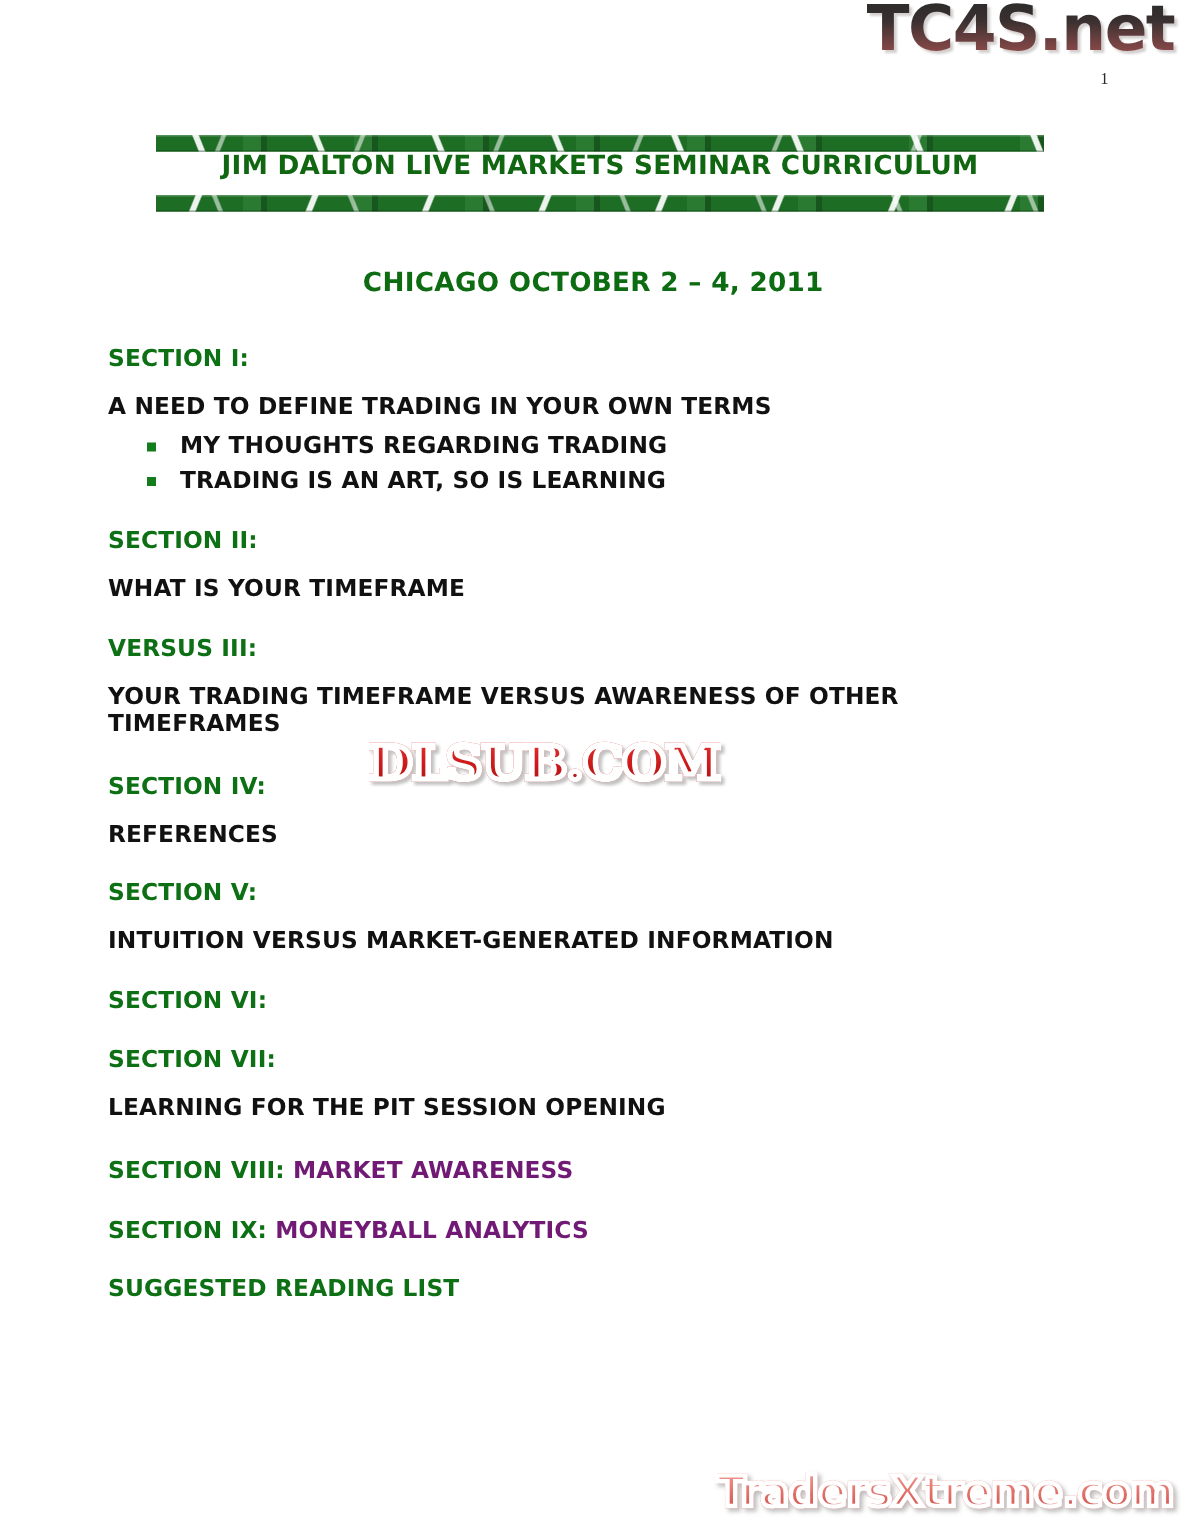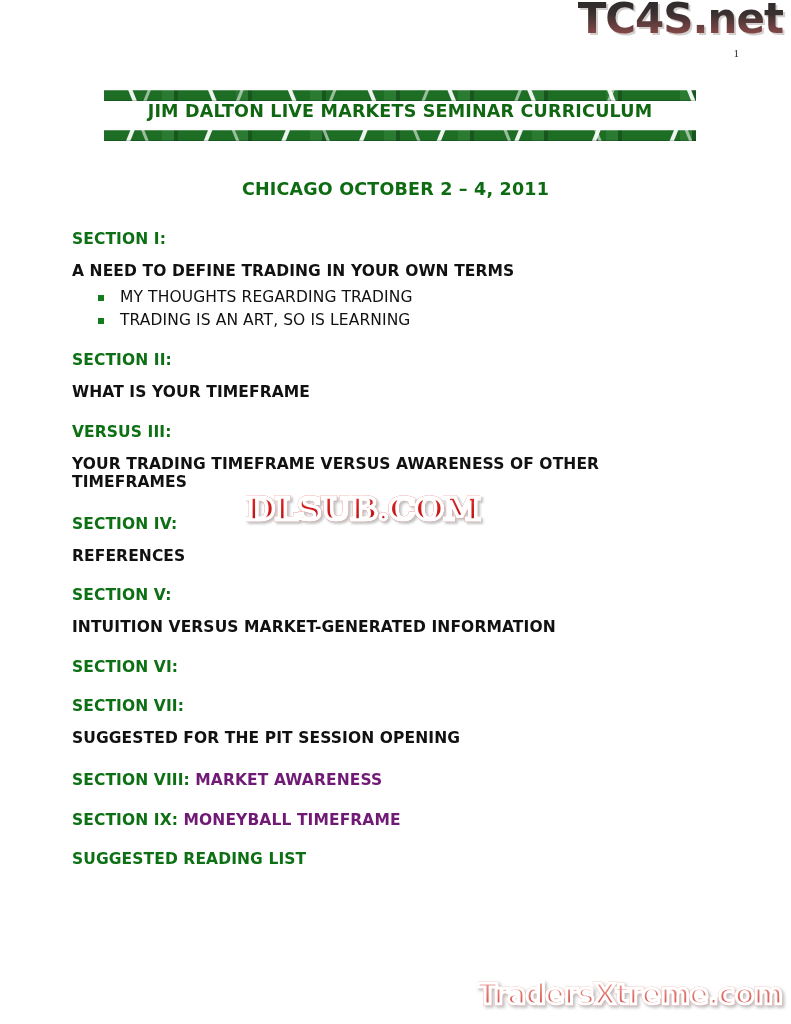--- a/index.html
+++ b/index.html
@@ -170,21 +170,21 @@
     margin-bottom: 21px;
   }
 
   ul.bullets {
     list-style: none;
     margin: 6px 0 0 0;
     padding: 0 0 0 26px;
   }
   ul.bullets li {
     font-size: 15.5px;
-    font-weight: normal;
+    font-weight: bold;
     color: #111111;
     line-height: 1.45;
     position: relative;
     padding-left: 22px;
     letter-spacing: 0.1px;
   }
   ul.bullets li .bullet-mark {
     position: absolute;
     left: 0;
     top: 9px;
@@ -291,34 +291,34 @@
       <div class="sec-head">SECTION V:</div>
       <div class="sec-body">INTUITION VERSUS MARKET-GENERATED INFORMATION</div>
     </div>
 
     <div class="block" style="margin-top:22px;">
       <div class="sec-head">SECTION VI:</div>
     </div>
 
     <div class="block" style="margin-top:22px;">
       <div class="sec-head">SECTION VII:</div>
-      <div class="sec-body">SUGGESTED FOR THE PIT SESSION OPENING</div>
+      <div class="sec-body">LEARNING FOR THE PIT SESSION OPENING</div>
     </div>
 
     <div class="block" style="margin-top:24px;">
       <div class="sec-head" style="margin-bottom:0;">
         <span>SECTION VIII:</span>
         <span class="inline-body">MARKET AWARENESS</span>
       </div>
     </div>
 
     <div class="block" style="margin-top:22px;">
       <div class="sec-head" style="margin-bottom:0;">
         <span>SECTION IX:</span>
-        <span class="inline-body">MONEYBALL TIMEFRAME</span>
+        <span class="inline-body">MONEYBALL ANALYTICS</span>
       </div>
     </div>
 
     <div class="block" style="margin-top:22px;">
       <div class="sec-head" style="margin-bottom:0;">SUGGESTED READING LIST</div>
     </div>
 
   </div>
 
   <div class="dlsub-watermark">DLSUB.COM</div>

